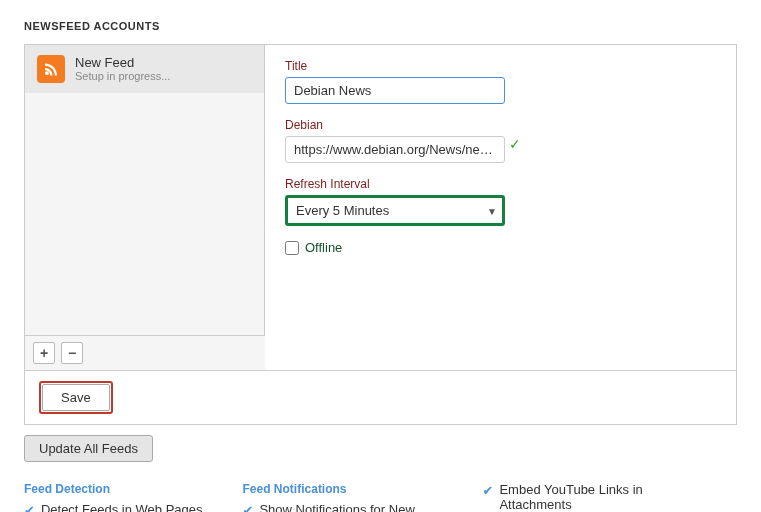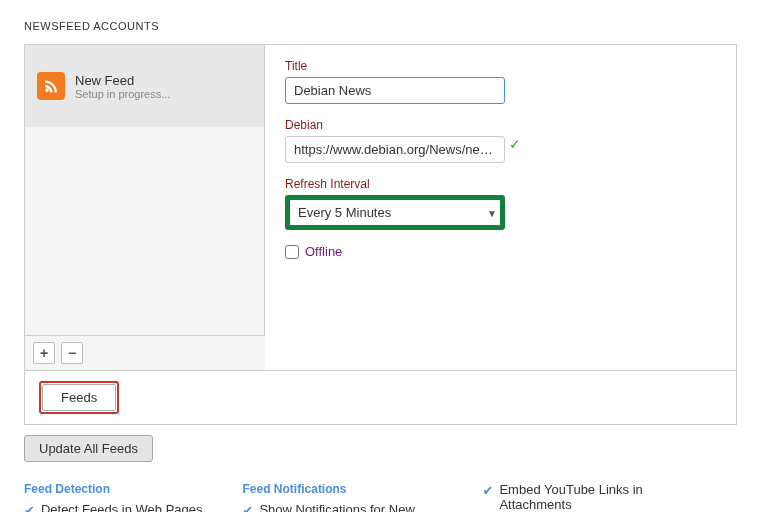--- a/index.html
+++ b/index.html
@@ -8,21 +8,21 @@
       font-size: 13px;
       background: #fff;
       color: #333;
       width: 761px;
       min-height: 512px;
       padding: 20px 24px;
     }
 
     .page-title {
       font-size: 11px;
-      font-weight: normal;
+      font-weight: bold;
       letter-spacing: 0.5px;
       color: #333;
       margin-bottom: 12px;
       text-transform: uppercase;
     }
 
     .main-panel {
       border: 1px solid #ccc;
       display: flex;
       flex-direction: column;
@@ -37,22 +37,22 @@
     .feed-list {
       width: 240px;
       border-right: 1px solid #ccc;
       background: #f5f5f5;
       min-height: 290px;
       flex-shrink: 0;
     }
 
     .feed-item {
       display: flex;
-      align-items: flex-end;
-      padding: 27px 12px;
+      align-items: flex-start;
+      padding: 10px 12px;
       background: #e8e8e8;
       cursor: pointer;
       gap: 10px;
     }
 
     .feed-icon {
       width: 28px;
       height: 28px;
       background: #f47b20;
       border-radius: 4px;
@@ -129,21 +129,21 @@
     }
 
     .address-check {
       color: #2a9d2a;
       font-size: 14px;
     }
 
     .form-select {
       width: 220px;
       padding: 5px 8px;
-      border: 5px solid #15803d;
+      border: 3px solid #15803d;
       border-radius: 3px;
       font-size: 13px;
       color: #333;
       background: #fff;
       appearance: none;
       -webkit-appearance: none;
       cursor: pointer;
     }
 
     .select-wrapper {
@@ -170,21 +170,21 @@
     }
 
     .checkbox-input {
       width: 14px;
       height: 14px;
       cursor: pointer;
     }
 
     .checkbox-label {
       font-size: 13px;
-      color: #701a75;
+      color: #14532d;
     }
 
     
     .panel-footer {
       border-top: 1px solid #ccc;
       padding: 10px 14px;
       background: #fff;
       display: flex;
       align-items: center;
     }
@@ -346,21 +346,21 @@
           <div class="checkbox-row">
             <input type="checkbox" class="checkbox-input" style="">
             <span class="checkbox-label">Offline</span>
           </div>
         </div>
       </div>
     </div>
 
     <div class="panel-footer">
       <div class="save-btn-wrapper">
-        <button class="save-btn">Feeds</button>
+        <button class="save-btn">Save</button>
       </div>
     </div>
   </div>
 
   
   <button class="update-btn">Update All Feeds</button>
 
   
   <div class="bottom-options">
 

